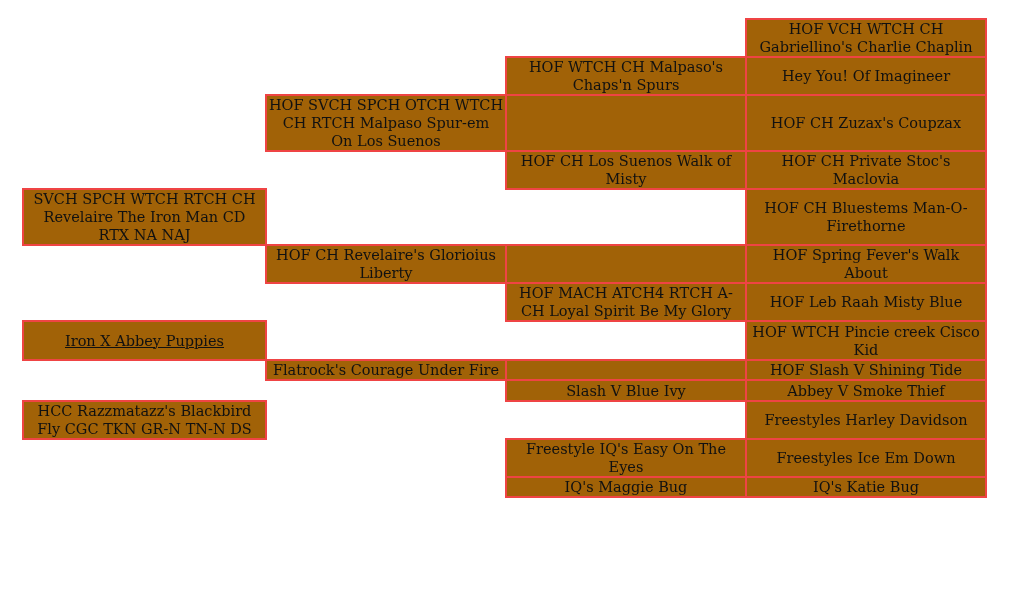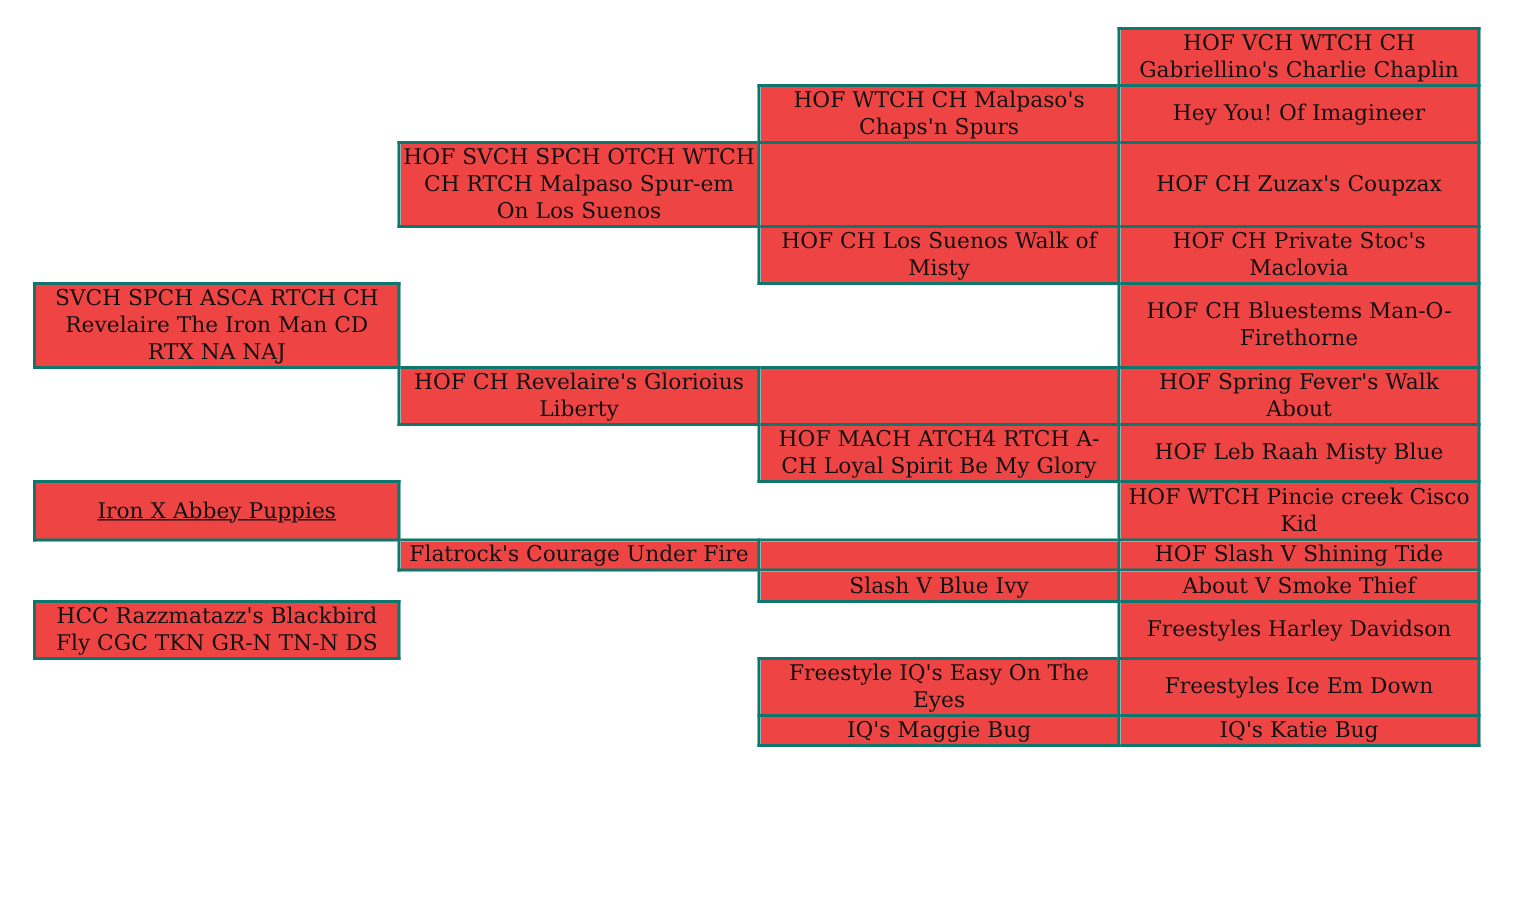--- a/index.html
+++ b/index.html
@@ -27,22 +27,22 @@
   td {
     font-size: 14.5px;
     line-height: 18px;
     text-align: center;
     vertical-align: middle;
     padding: 0 1px;
     overflow: hidden;
     white-space: pre-line;
   }
   td.box {
-    border: 2px solid #0f766e;
-    background: #ef4444;
+    border: 2px solid #ef4444;
+    background: #a16207;
   }
   td.blank {
     border: none;
   }
   .link {
     text-decoration: underline;
     color: #111111;
     cursor: pointer;
     margin-top: 44px;
   }
@@ -83,21 +83,21 @@
       </tr>
       <tr style="height:37px">
         <td class="blank"></td>
         <td class="blank"></td>
         <td class="box">HOF CH Los Suenos Walk of
 Misty</td>
         <td class="box">HOF CH Private Stoc's
 Maclovia</td>
       </tr>
       <tr style="height:52px">
-        <td class="box">SVCH SPCH ASCA RTCH CH
+        <td class="box">SVCH SPCH WTCH RTCH CH
 Revelaire The Iron Man CD
 RTX NA NAJ</td>
         <td class="blank"></td>
         <td class="blank"></td>
         <td class="box">HOF CH Bluestems Man-O-
 Firethorne</td>
       </tr>
       <tr style="height:38px">
         <td class="blank"></td>
         <td class="box">HOF CH Revelaire's Glorioius
@@ -123,21 +123,21 @@
       <tr style="height:19px">
         <td class="blank"></td>
         <td class="box">Flatrock's Courage Under Fire</td>
         <td class="box"></td>
         <td class="box">HOF Slash V Shining Tide</td>
       </tr>
       <tr style="height:21px">
         <td class="blank"></td>
         <td class="blank"></td>
         <td class="box">Slash V Blue Ivy</td>
-        <td class="box">About V Smoke Thief</td>
+        <td class="box">Abbey V Smoke Thief</td>
       </tr>
       <tr style="height:34px">
         <td class="box">HCC Razzmatazz's Blackbird
 Fly CGC TKN GR-N TN-N DS</td>
         <td class="blank"></td>
         <td class="blank"></td>
         <td class="box">Freestyles Harley Davidson</td>
       </tr>
       <tr style="height:37px">
         <td class="blank"></td>

